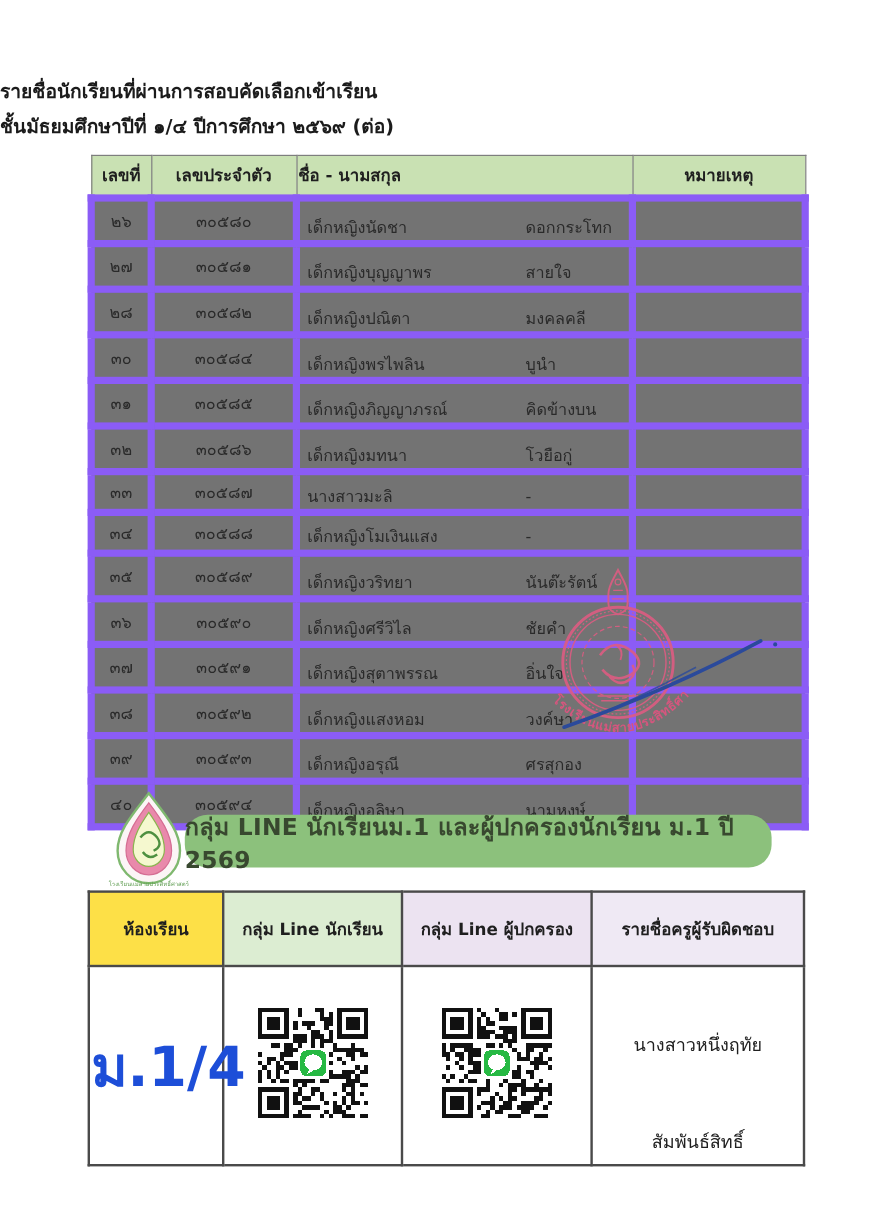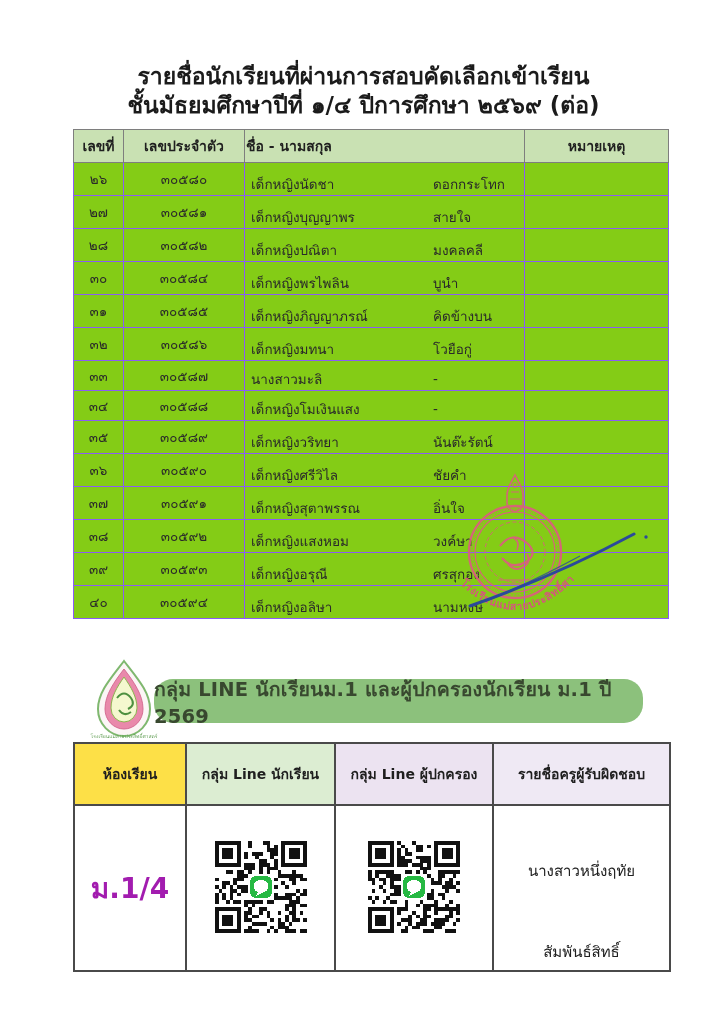--- a/index.html
+++ b/index.html
@@ -1,25 +1,25 @@
 <!DOCTYPE html>
 <html><head>
 <meta charset="utf-8">
 <style>
   html,body{margin:0;padding:0;}
   body{width:727px;height:1024px;background:#ffffff;font-family:"DejaVu Sans","Liberation Sans",sans-serif;color:#222;}
   .page{position:relative;width:727px;height:1024px;background:#ffffff;overflow:hidden;}
 
   
-  .title{position:absolute;top:62px;left:0;width:727px;text-align:center;font-weight:700;font-size:23px;color:#1b1b1b;line-height:29px;}
+  .title{position:absolute;top:62px;left:0;width:727px;text-align:left;font-weight:700;font-size:16px;color:#1b1b1b;line-height:29px;}
 
   
   table.students{position:absolute;top:129px;left:73px;width:584px;border-collapse:collapse;table-layout:fixed;font-size:13.5px;color:#2a2a2a;}
   table.students th{background:#c9e1b3;border:1px solid #7e7e7e;height:30px;font-weight:600;font-size:14px;color:#1f1f1f;}
-  table.students td{border:1px solid #8b5cf6;height:27px;padding:0 4px;background:#84cc16;}
+  table.students td{border:6px solid #8b5cf6;height:27px;padding:0 4px;background:#737373;}
   .c-no{width:47px;text-align:center;}
   .c-id{width:118px;text-align:center;}
   .c-name{width:277px;text-align:left;}
   .c-note{width:141px;}
   .fname{display:inline-block;width:182px;padding-left:2px;white-space:nowrap;overflow:visible;}
   .lname{display:inline-block;white-space:nowrap;margin-top:10px;}
 
   
   .stamp-wrap{position:absolute;left:428px;top:468px;width:240px;height:170px;pointer-events:none;}
 
@@ -28,21 +28,21 @@
   .banner{position:absolute;left:154px;top:679px;width:489px;height:44px;background:#8cc17c;border-radius:19px;
           display:flex;align-items:center;justify-content:center;font-size:19.5px;font-weight:700;color:#38482f;letter-spacing:.2px;}
 
   table.linetable{position:absolute;top:742px;left:73px;width:580px;border-collapse:collapse;table-layout:fixed;font-size:14px;color:#1f1f1f;}
   table.linetable th{border:2px solid #4a4a4a;height:58px;font-weight:600;}
   table.linetable td{border:2px solid #4a4a4a;height:123px;text-align:center;vertical-align:middle;background:#fff;}
   .lh-room{width:108px;background:#fde047;}
   .lh-student{width:145px;background:#dcedd2;}
   .lh-parent{width:154px;background:#ece3f1;}
   .lh-teacher{width:173px;background:#efe9f4;}
-  .room-label{font-size:28px;font-weight:600;color:#a21caf;}
+  .room-label{font-size:46px;font-weight:600;color:#1d4ed8;}
   .teacher-name{font-size:15px;line-height:34px;color:#202020;margin-top:47px;}
   .qr{width:92px;height:92px;display:inline-block;}
 </style>
 </head>
 <body>
 
 <div class="page">
 
   <div class="title">
     <div>รายชื่อนักเรียนที่ผ่านการสอบคัดเลือกเข้าเรียน</div>

